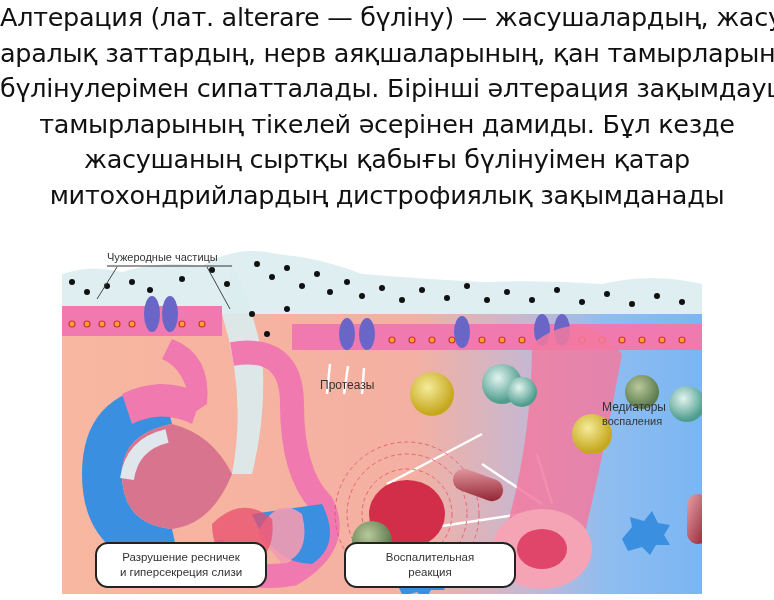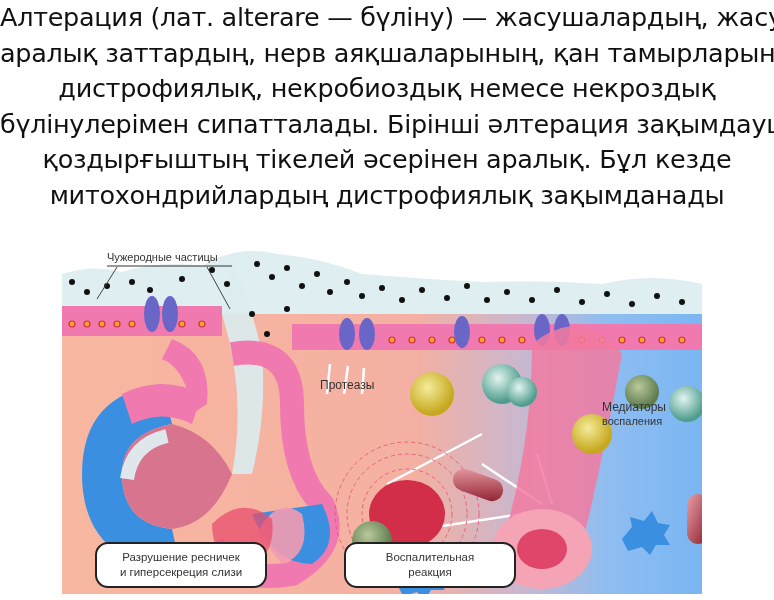--- a/index.html
+++ b/index.html
@@ -12,23 +12,23 @@
   .figure { position:absolute; left:62px; top:244px; width:732px; height:350px; overflow:hidden; }
   .figure svg { display:block; }
   .lbl { font-family:"Liberation Sans", sans-serif; fill:#333; }
 </style>
 </head>
 <body>
 
 <div class="text-block">
   <span class="line">Алтерация (лат. alterare — бүліну) — жасушалардың, жасуша</span>
   <span class="line">аралық заттардың, нерв аяқшаларының, қан тамырларының</span>
-  <span class="line">дистрофиялық, некробиоздық немесе некроздық</span>
   <span class="line">бүлінулерімен сипатталады. Бірінші әлтерация зақымдаушы</span>
-  <span class="line">қоздырғыштың тікелей әсерінен аралық. Бұл кезде</span>
+  <span class="line">тамырларының тікелей әсерінен дамиды. Бұл кезде</span>
+  <span class="line">жасушаның сыртқы қабығы бүлінуімен қатар</span>
   <span class="line">митохондрийлардың дистрофиялық зақымданады</span>
 </div>
 
 <div class="figure">
   <svg width="640" height="350" viewBox="0 0 640 350" xmlns="http://www.w3.org/2000/svg">
     <defs>
       <linearGradient id="bgGrad" x1="0" y1="0" x2="1" y2="0">
         <stop offset="0" stop-color="#f8b7a0"></stop>
         <stop offset="0.55" stop-color="#f4b0a2"></stop>
         <stop offset="0.72" stop-color="#c9b7cf"></stop>

